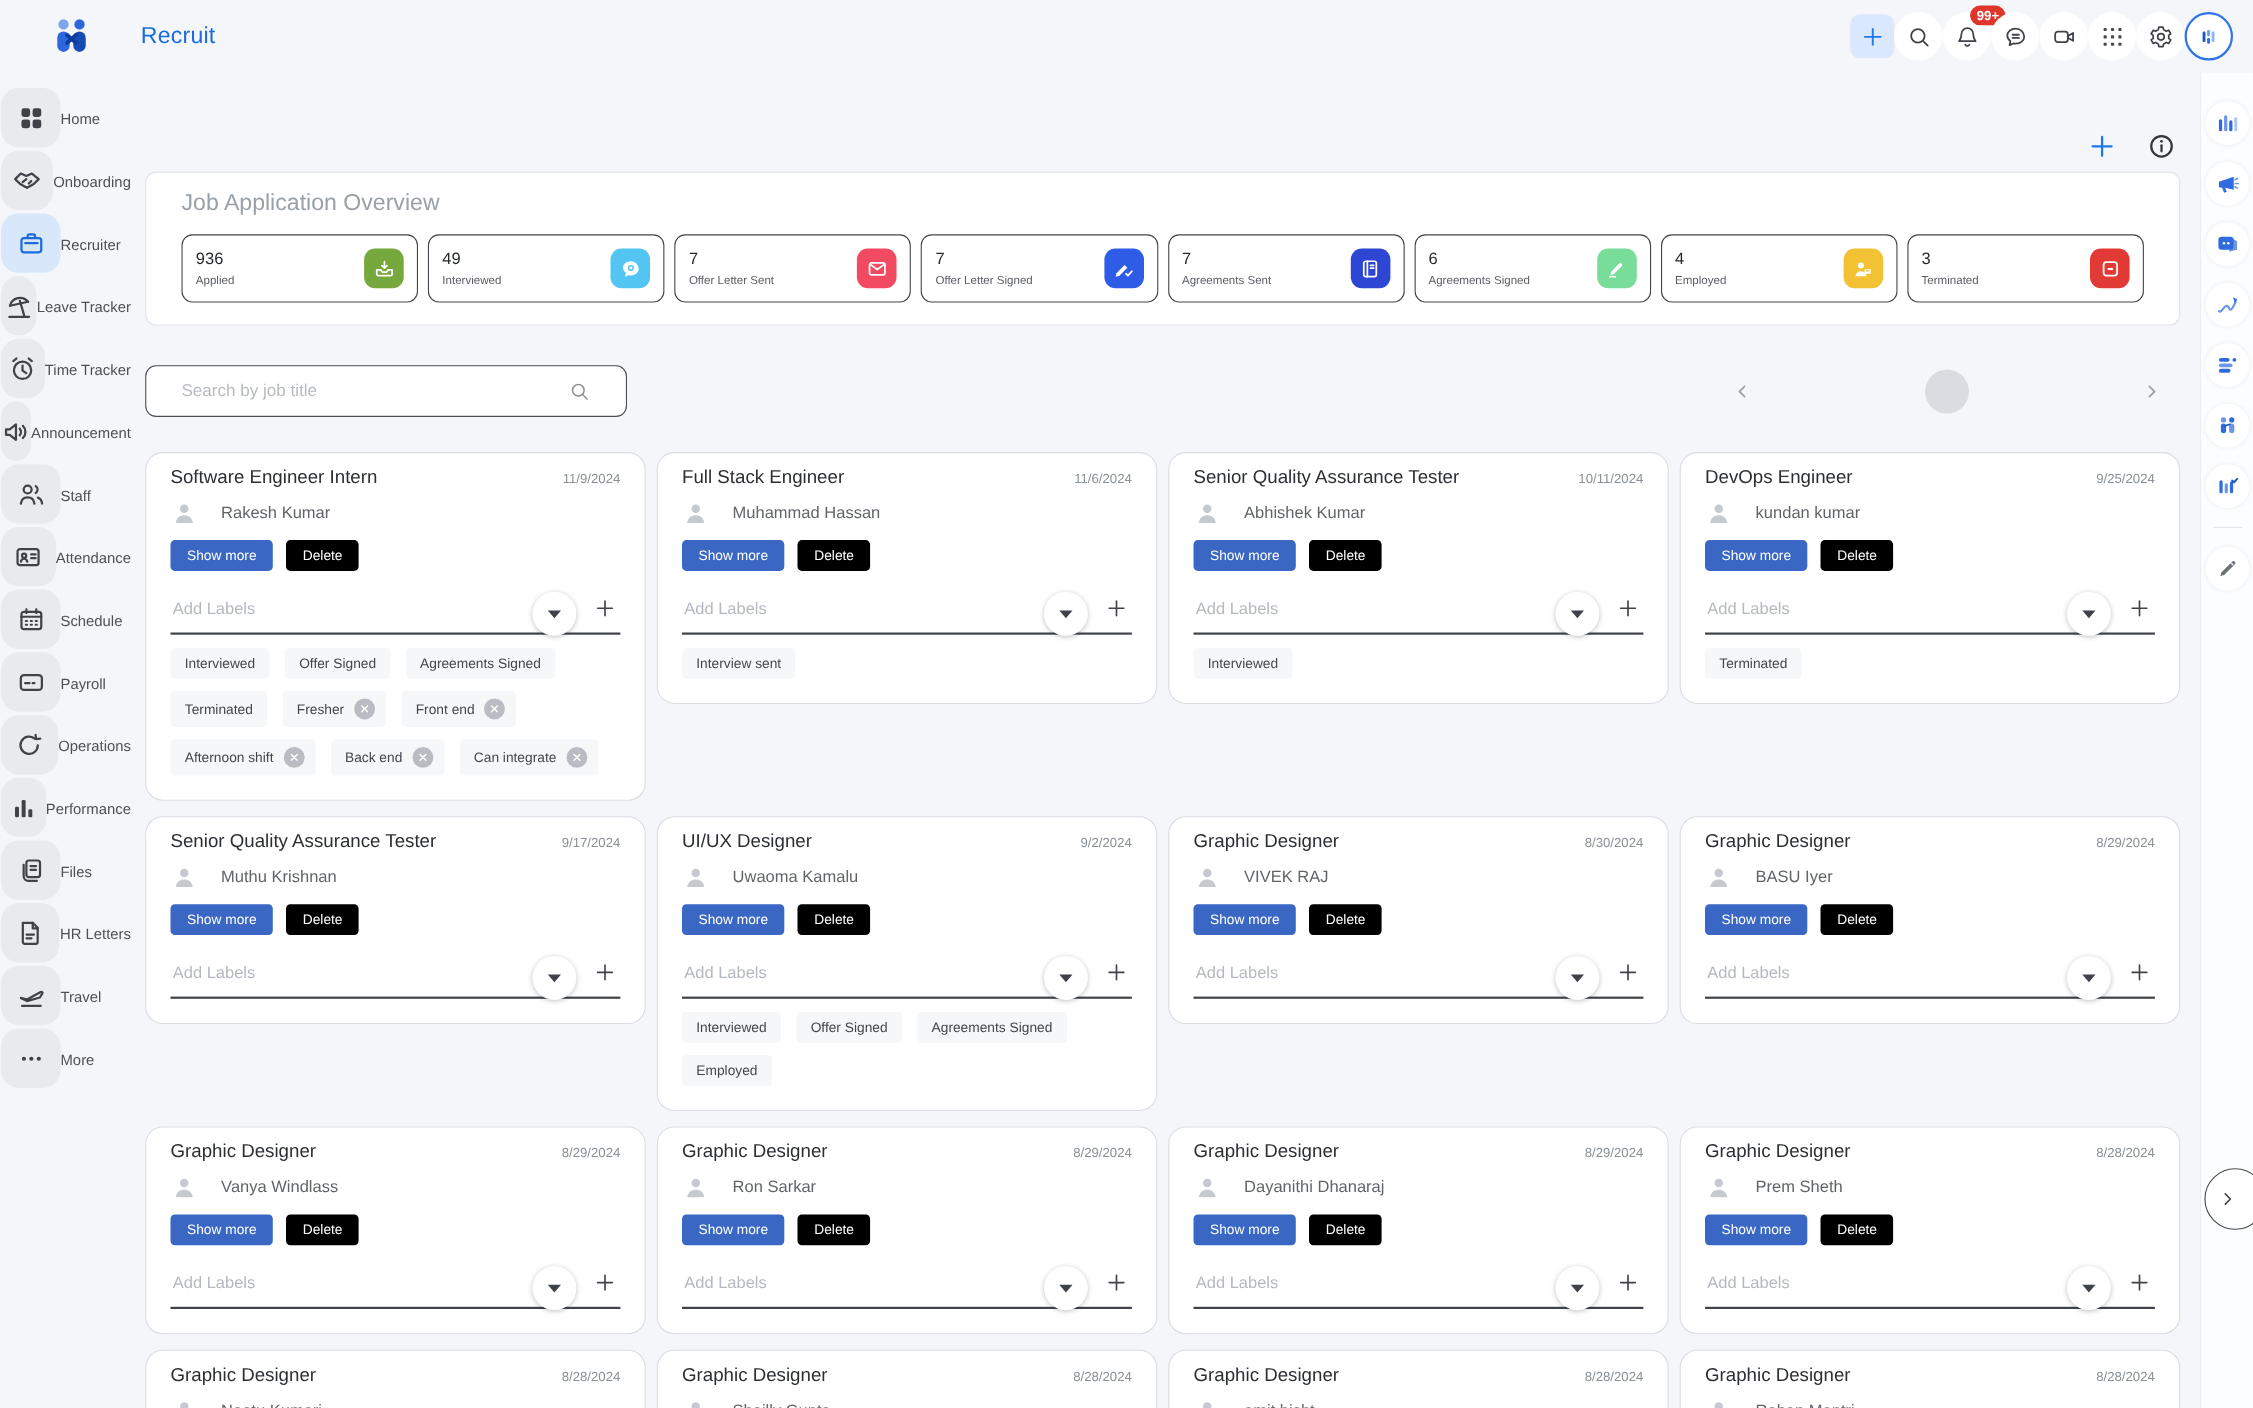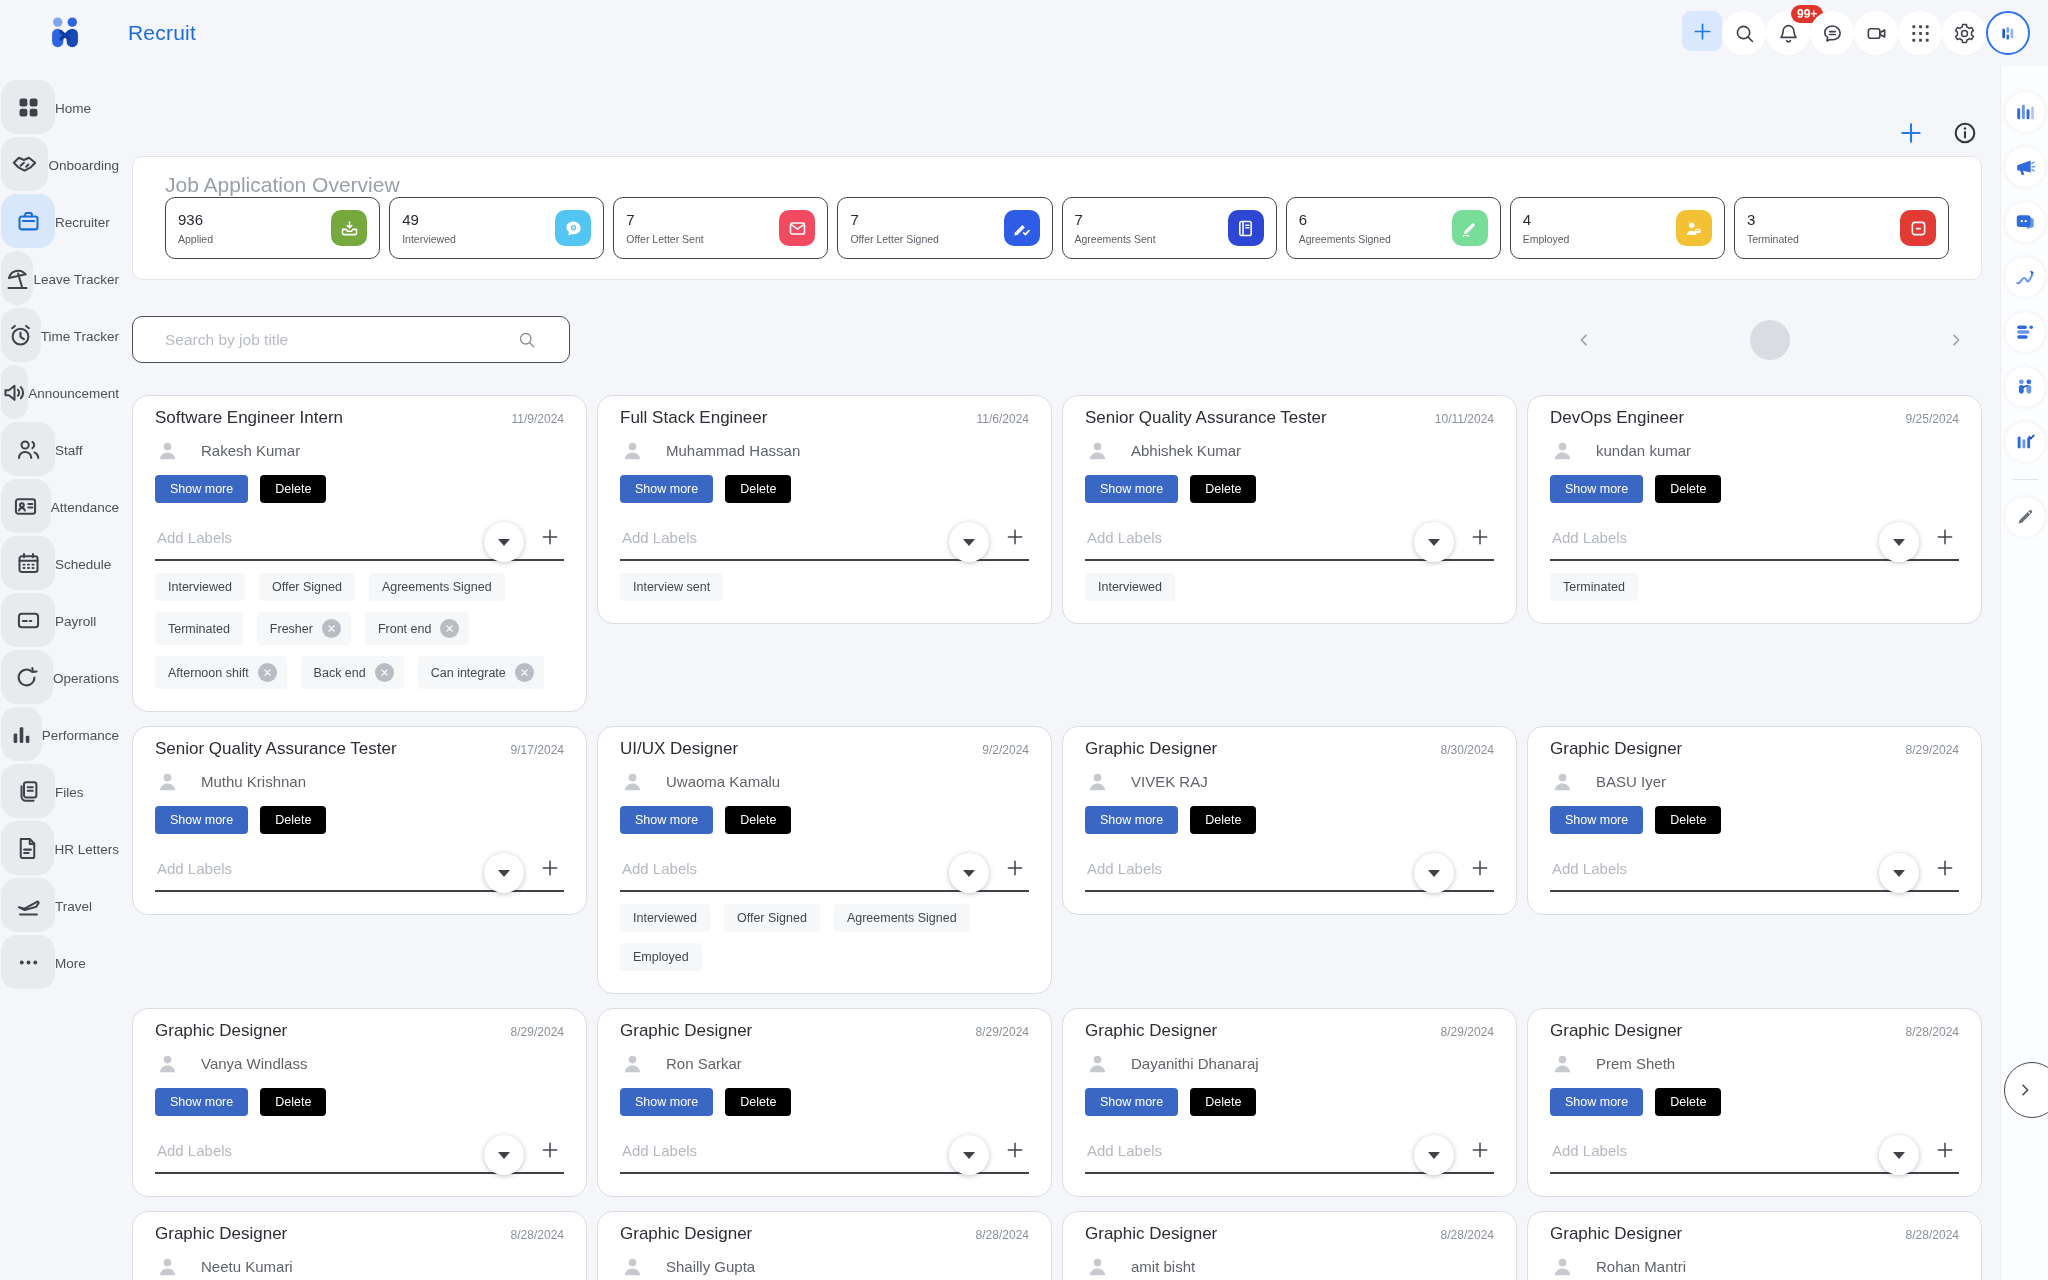--- a/index.html
+++ b/index.html
@@ -5,21 +5,21 @@
   *{box-sizing:border-box;margin:0;padding:0}
   html,body{width:2048px;height:1280px;overflow:hidden;background:#f4f6fa;
     font-family:"Liberation Sans","DejaVu Sans",sans-serif;color:#3f4349}
   svg{display:block}
 
   
   .topbar{position:absolute;left:0;top:0;right:0;height:66px;display:flex;align-items:center;justify-content:space-between;padding:0 10px 0 44px}
   .brand{display:flex;align-items:center}
   .brand .logo{width:42px;height:40px}
   .brand .title{margin-left:42px;font-size:21px;color:#1a6cdc;font-weight:500;letter-spacing:.2px}
-  .topicons{display:flex;padding-right:8px}
+  .topicons{display:flex;align-items:center;padding-right:8px}
   .ti{position:relative;width:44px;height:44px;border-radius:50%;background:#fff;display:flex;align-items:center;justify-content:center;border:none;cursor:pointer}
   .ti .ti-glyph svg{width:23px;height:23px}
   .ti-add{width:40px;height:40px;border-radius:9px;background:#d9e8fc}
   .ti-profile{border:2px solid #2e74e8}
   .badge{position:absolute;top:-6px;left:25px;background:#e0352b;color:#fff;font-size:12px;font-weight:700;border-radius:10px;padding:2px 6px;line-height:1.2}
 
   
   .sidebar{position:absolute;left:0;top:66px;bottom:0;width:120px;display:flex;flex-direction:column;align-items:center;padding-top:14px;gap:3px}
   .sb-item{display:flex;flex-direction:row;align-items:center;width:118px;cursor:pointer}
   .sb-icon{width:54px;height:54px;border-radius:16px;background:#e9eaee;display:flex;align-items:center;justify-content:center}
@@ -38,21 +38,21 @@
   .main{position:absolute;left:120px;top:66px;right:48px;bottom:0;padding:0 18px 0 12px}
   .tabs{display:flex;gap:30px;margin-top:26px;padding-left:8px}
   .tab{font-size:17.5px;color:#4b5157;padding-bottom:11px;border-bottom:3px solid transparent;cursor:pointer}
   .tab.active{color:#1a66d9;border-bottom-color:#1a66d9}
   .content-actions{display:flex;justify-content:flex-end;align-items:center;gap:28px;margin-top:12px;height:30px;padding-right:4px}
   .icon-btn{background:none;border:none;cursor:pointer}
   .icon-btn svg{width:26px;height:26px}
 
   .overview{background:#fff;border:1px solid #e2e4e9;border-radius:10px;margin-top:8px;padding:16px 32px 20px}
   .overview h2{font-size:21px;font-weight:400;color:#9aa0a8}
-  .stats{display:flex;gap:9px;}
+  .stats{display:flex;gap:9px;margin-top:16px}
   .stat{flex:1;display:flex;align-items:center;justify-content:space-between;border:1px solid #43474d;border-radius:10px;background:#fff;padding:8px 12px;height:62px}
   .stat-num{font-size:15px;font-weight:500;color:#26292e}
   .stat-label{font-size:10.5px;color:#5a5e64;margin-top:5px;white-space:nowrap}
   .stat-icon{width:36px;height:36px;border-radius:10px;display:flex;align-items:center;justify-content:center;flex:none}
   .stat-icon svg{width:21px;height:21px}
 
   .toolbar-row{display:flex;align-items:center;justify-content:space-between;margin-top:36px}
   .search{width:438px;height:47px;border:1px solid #4a4e54;border-radius:10px;background:#fff;display:flex;align-items:center;padding:0 32px}
   .search input{flex:1;border:none;outline:none;font-size:15.5px;color:#3f4349;background:transparent;font-family:inherit}
   .search input::placeholder{color:#b7bbc1}

